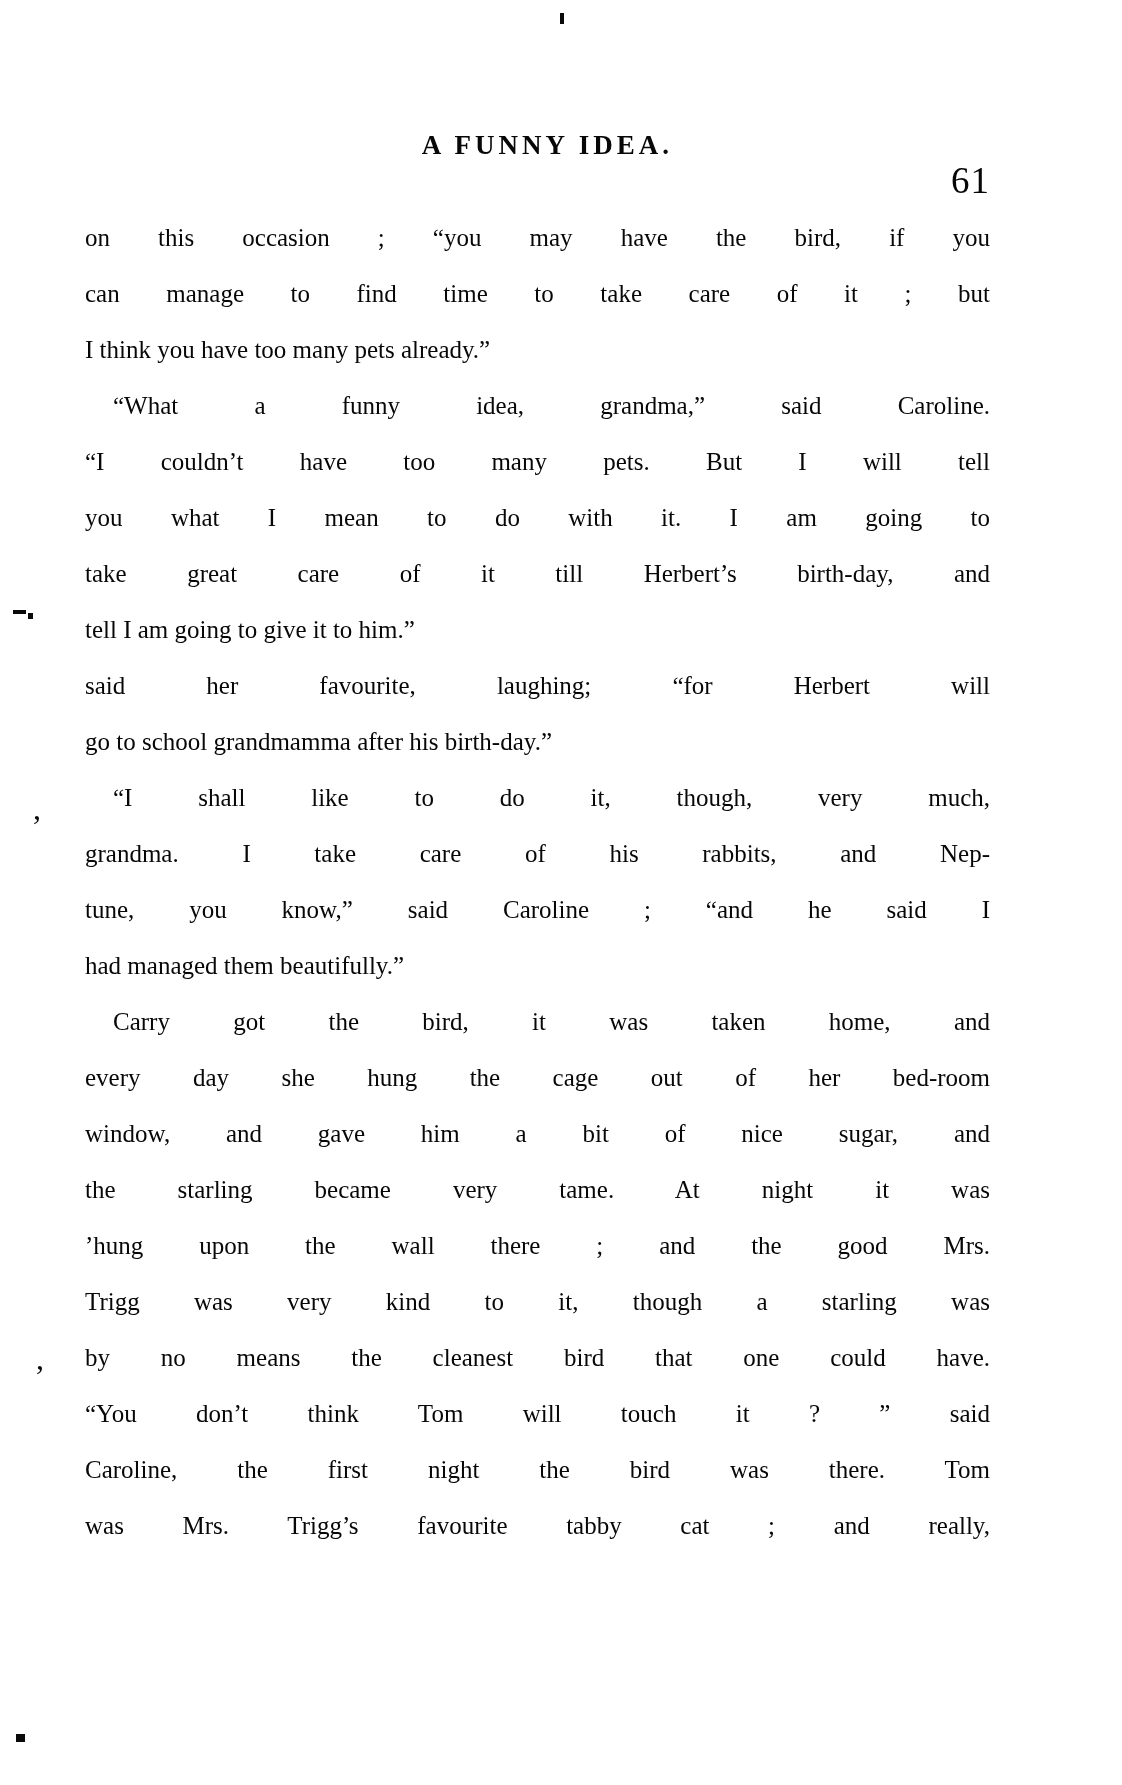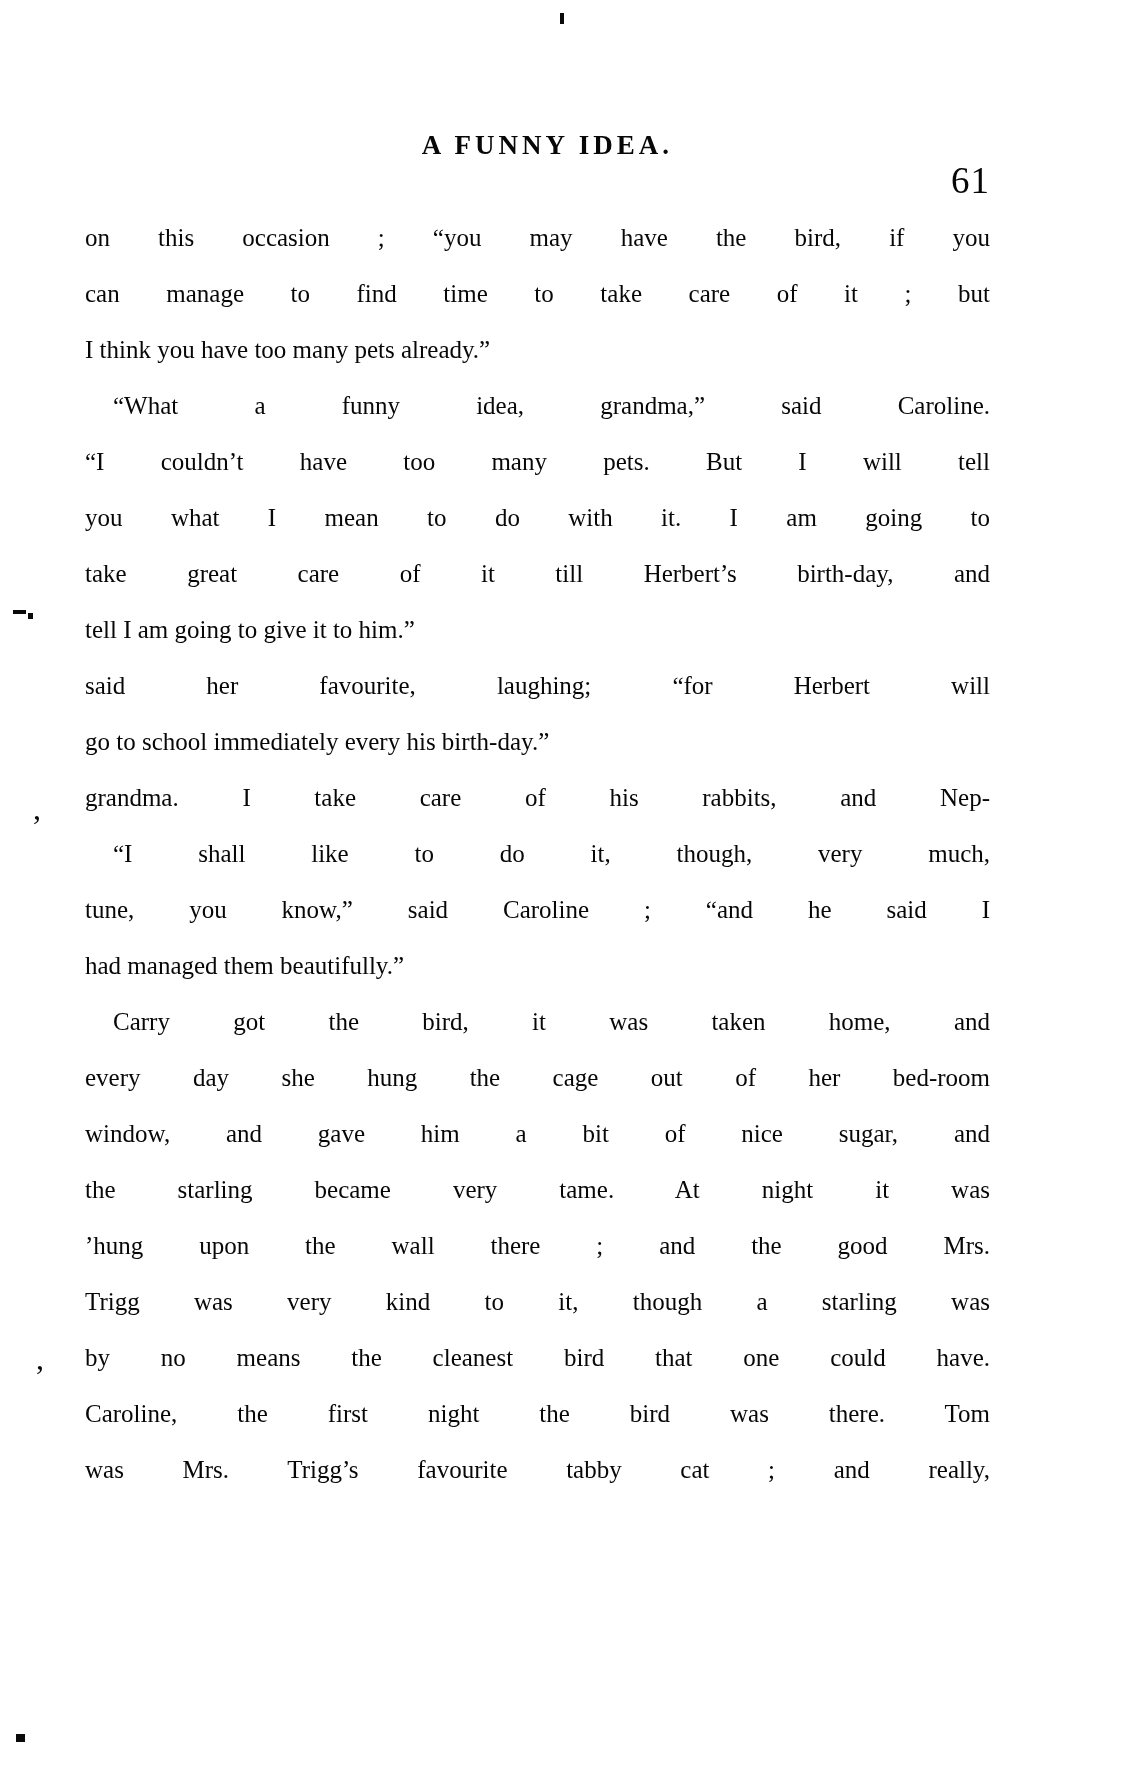--- a/index.html
+++ b/index.html
@@ -92,32 +92,33 @@
   <div class="body-text">
     <div class="line">on this occasion ; “you may have the bird, if you</div>
     <div class="line">can manage to find time to take care of it ; but</div>
     <div class="line e">I think you have too many pets already.”</div>
     <div class="line i">“What a funny idea, grandma,” said Caroline.</div>
     <div class="line">“I couldn’t have too many pets. But I will tell</div>
     <div class="line">you what I mean to do with it. I am going to</div>
     <div class="line">take great care of it till Herbert’s birth-day, and</div>
     <div class="line e">tell I am going to give it to him.”</div>
     <div class="line">said her favourite, laughing; “for Herbert will</div>
-    <div class="line e">go to school immediately every his birth-day.”</div>
+    <div class="line e">go to school grandmamma after his birth-day.”</div>
+    <div class="line i">“I shall like to do it, though, very much,</div>
     <div class="line">grandma. I take care of his rabbits, and Nep-</div>
-    <div class="line i">“I shall like to do it, though, very much,</div>
     <div class="line">tune, you know,” said Caroline ; “and he said I</div>
     <div class="line e">had managed them beautifully.”</div>
     <div class="line i">Carry got the bird, it was taken home, and</div>
     <div class="line">every day she hung the cage out of her bed-room</div>
     <div class="line">window, and gave him a bit of nice sugar, and</div>
     <div class="line">the starling became very tame. At night it was</div>
     <div class="line">’hung upon the wall there ; and the good Mrs.</div>
     <div class="line">Trigg was very kind to it, though a starling was</div>
     <div class="line">by no means the cleanest bird that one could have.</div>
+    <div class="line">“You don’t think Tom will touch it ? ” said</div>
     <div class="line">Caroline, the first night the bird was there. Tom</div>
     <div class="line">was Mrs. Trigg’s favourite tabby cat ; and really,</div>
   </div>
 
   <div class="speck" id="speck-top"></div>
   <div class="speck" id="mark-dash"></div>
   <div class="speck" id="mark-dot"></div>
   <span class="margin-comma" id="margin-comma-1">,</span>
   <span class="margin-comma" id="margin-comma-2">,</span>
   <div class="speck" id="speck-bottom"></div>

